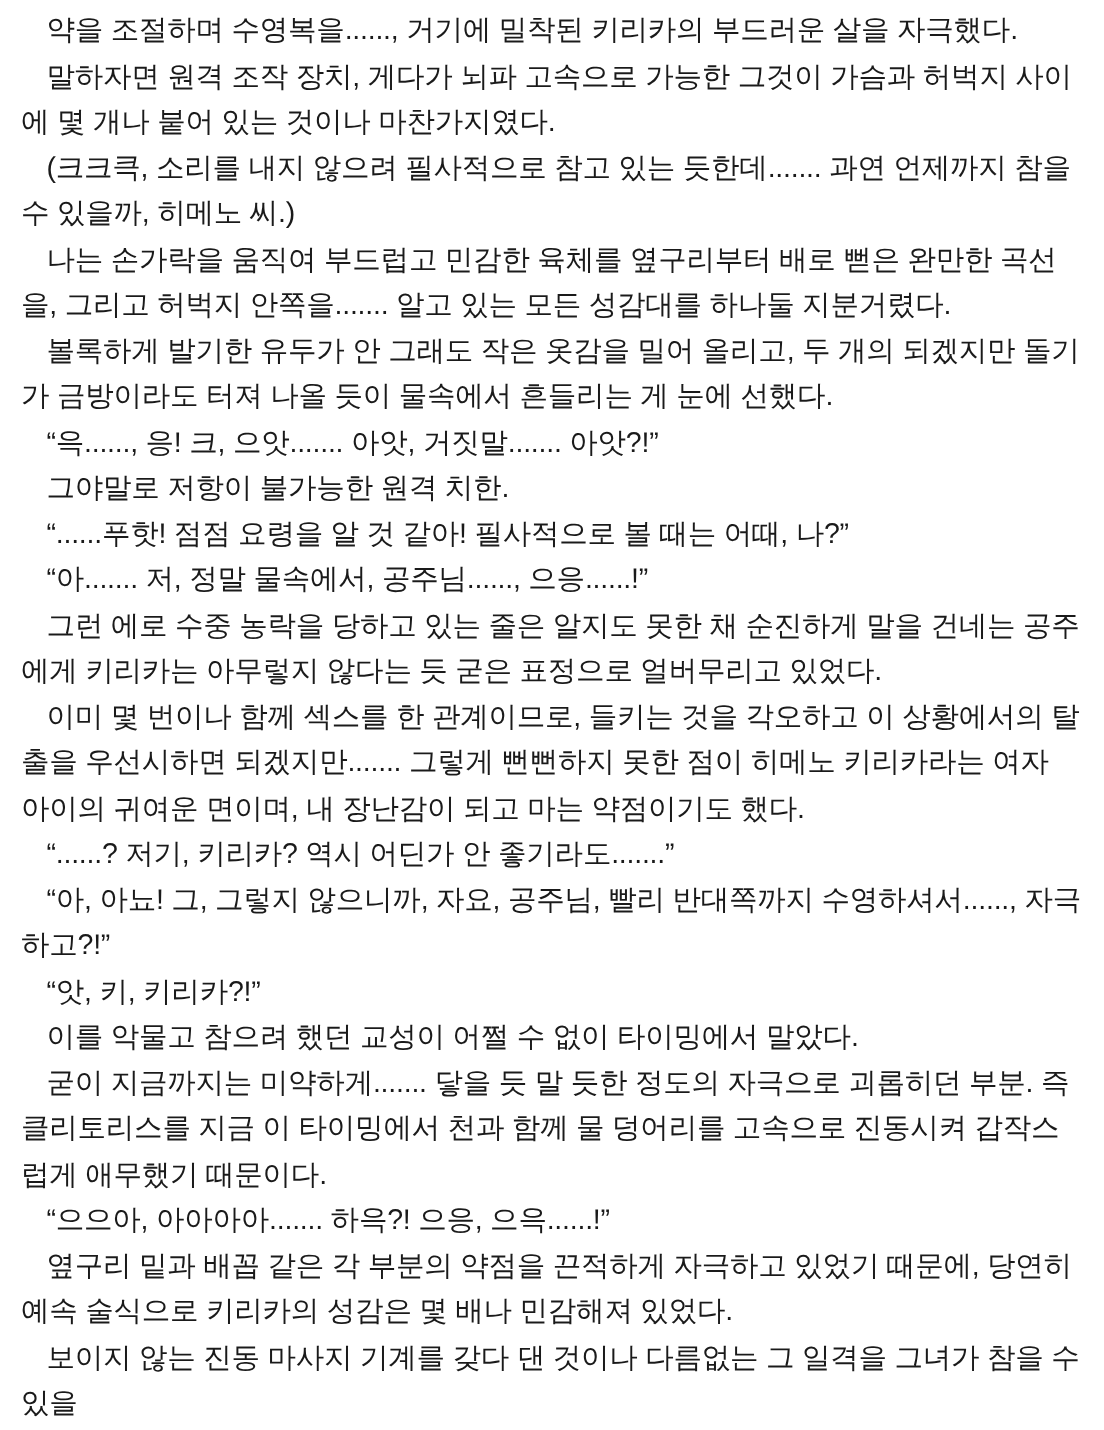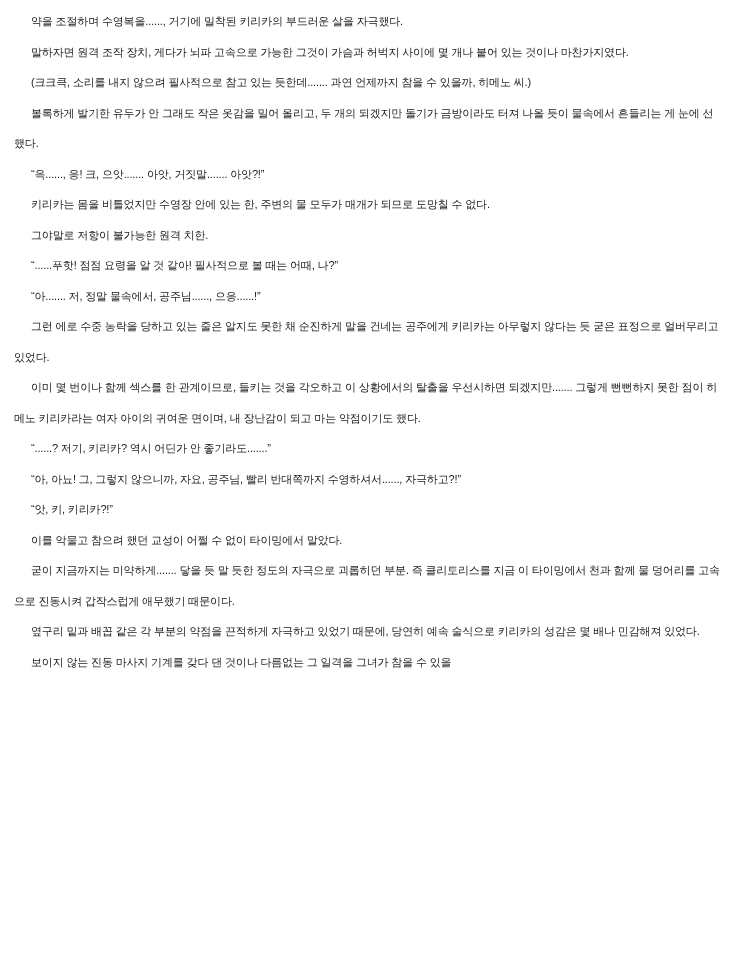--- a/index.html
+++ b/index.html
@@ -15,45 +15,46 @@
     overflow: hidden;
   }
   #page {
     box-sizing: border-box;
     width: 736px;
     height: 953px;
     padding: 6px 14px 0 14px;
     background: #ffffff;
   }
   .para {
-    font-size: 11px;
+    font-size: 19px;
     line-height: 30.5px;
     text-align: left;
     letter-spacing: -0.15px;
     word-break: break-all;
     margin: 0;
     text-indent: 17px;
     white-space: pre-wrap;
   }
 </style>
 </head>
 <body>
 
 <div id="page">
   <p class="para">약을 조절하며 수영복을......, 거기에 밀착된 키리카의 부드러운 살을 자극했다.</p>
   <p class="para">말하자면 원격 조작 장치, 게다가 뇌파 고속으로 가능한 그것이 가슴과 허벅지 사이에 몇 개나 붙어 있는 것이나 마찬가지였다.</p>
   <p class="para">(크크큭, 소리를 내지 않으려 필사적으로 참고 있는 듯한데....... 과연 언제까지 참을 수 있을까, 히메노 씨.)</p>
+  <p class="para">나는 손가락을 움직여 부드럽고 민감한 육체를 옆구리부터 배로 뻗은 완만한 곡선을, 그리고 허벅지 안쪽을....... 알고 있는 모든 성감대를 하나둘 지분거렸다.</p>
   <p class="para">볼록하게 발기한 유두가 안 그래도 작은 옷감을 밀어 올리고, 두 개의 되겠지만 돌기가 금방이라도 터져 나올 듯이 물속에서 흔들리는 게 눈에 선했다.</p>
   <p class="para">“윽......, 응! 크, 으앗....... 아앗, 거짓말....... 아앗?!”</p>
-  <p class="para">키리카는 몸을 비틀었지만 수영장 안에 있는 한, 주변의 물 모두가 매개가 되므로 도망칠 수 없다.</p>
   <p class="para">그야말로 저항이 불가능한 원격 치한.</p>
   <p class="para">“......푸핫! 점점 요령을 알 것 같아! 필사적으로 볼 때는 어때, 나?”</p>
   <p class="para">“아....... 저, 정말 물속에서, 공주님......, 으응......!”</p>
   <p class="para">그런 에로 수중 농락을 당하고 있는 줄은 알지도 못한 채 순진하게 말을 건네는 공주에게 키리카는 아무렇지 않다는 듯 굳은 표정으로 얼버무리고 있었다.</p>
   <p class="para">이미 몇 번이나 함께 섹스를 한 관계이므로, 들키는 것을 각오하고 이 상황에서의 탈출을 우선시하면 되겠지만....... 그렇게 뻔뻔하지 못한 점이 히메노 키리카라는 여자 아이의 귀여운 면이며, 내 장난감이 되고 마는 약점이기도 했다.</p>
   <p class="para">“......? 저기, 키리카? 역시 어딘가 안 좋기라도.......”</p>
   <p class="para">“아, 아뇨! 그, 그렇지 않으니까, 자요, 공주님, 빨리 반대쪽까지 수영하셔서......, 자극하고?!”</p>
   <p class="para">“앗, 키, 키리카?!”</p>
   <p class="para">이를 악물고 참으려 했던 교성이 어쩔 수 없이 타이밍에서 말았다.</p>
   <p class="para">굳이 지금까지는 미약하게....... 닿을 듯 말 듯한 정도의 자극으로 괴롭히던 부분. 즉 클리토리스를 지금 이 타이밍에서 천과 함께 물 덩어리를 고속으로 진동시켜 갑작스럽게 애무했기 때문이다.</p>
+  <p class="para">“으으아, 아아아아....... 하윽?! 으응, 으윽......!”</p>
   <p class="para">옆구리 밑과 배꼽 같은 각 부분의 약점을 끈적하게 자극하고 있었기 때문에, 당연히 예속 술식으로 키리카의 성감은 몇 배나 민감해져 있었다.</p>
   <p class="para">보이지 않는 진동 마사지 기계를 갖다 댄 것이나 다름없는 그 일격을 그녀가 참을 수 있을</p>
 </div>
 
 </body></html>

